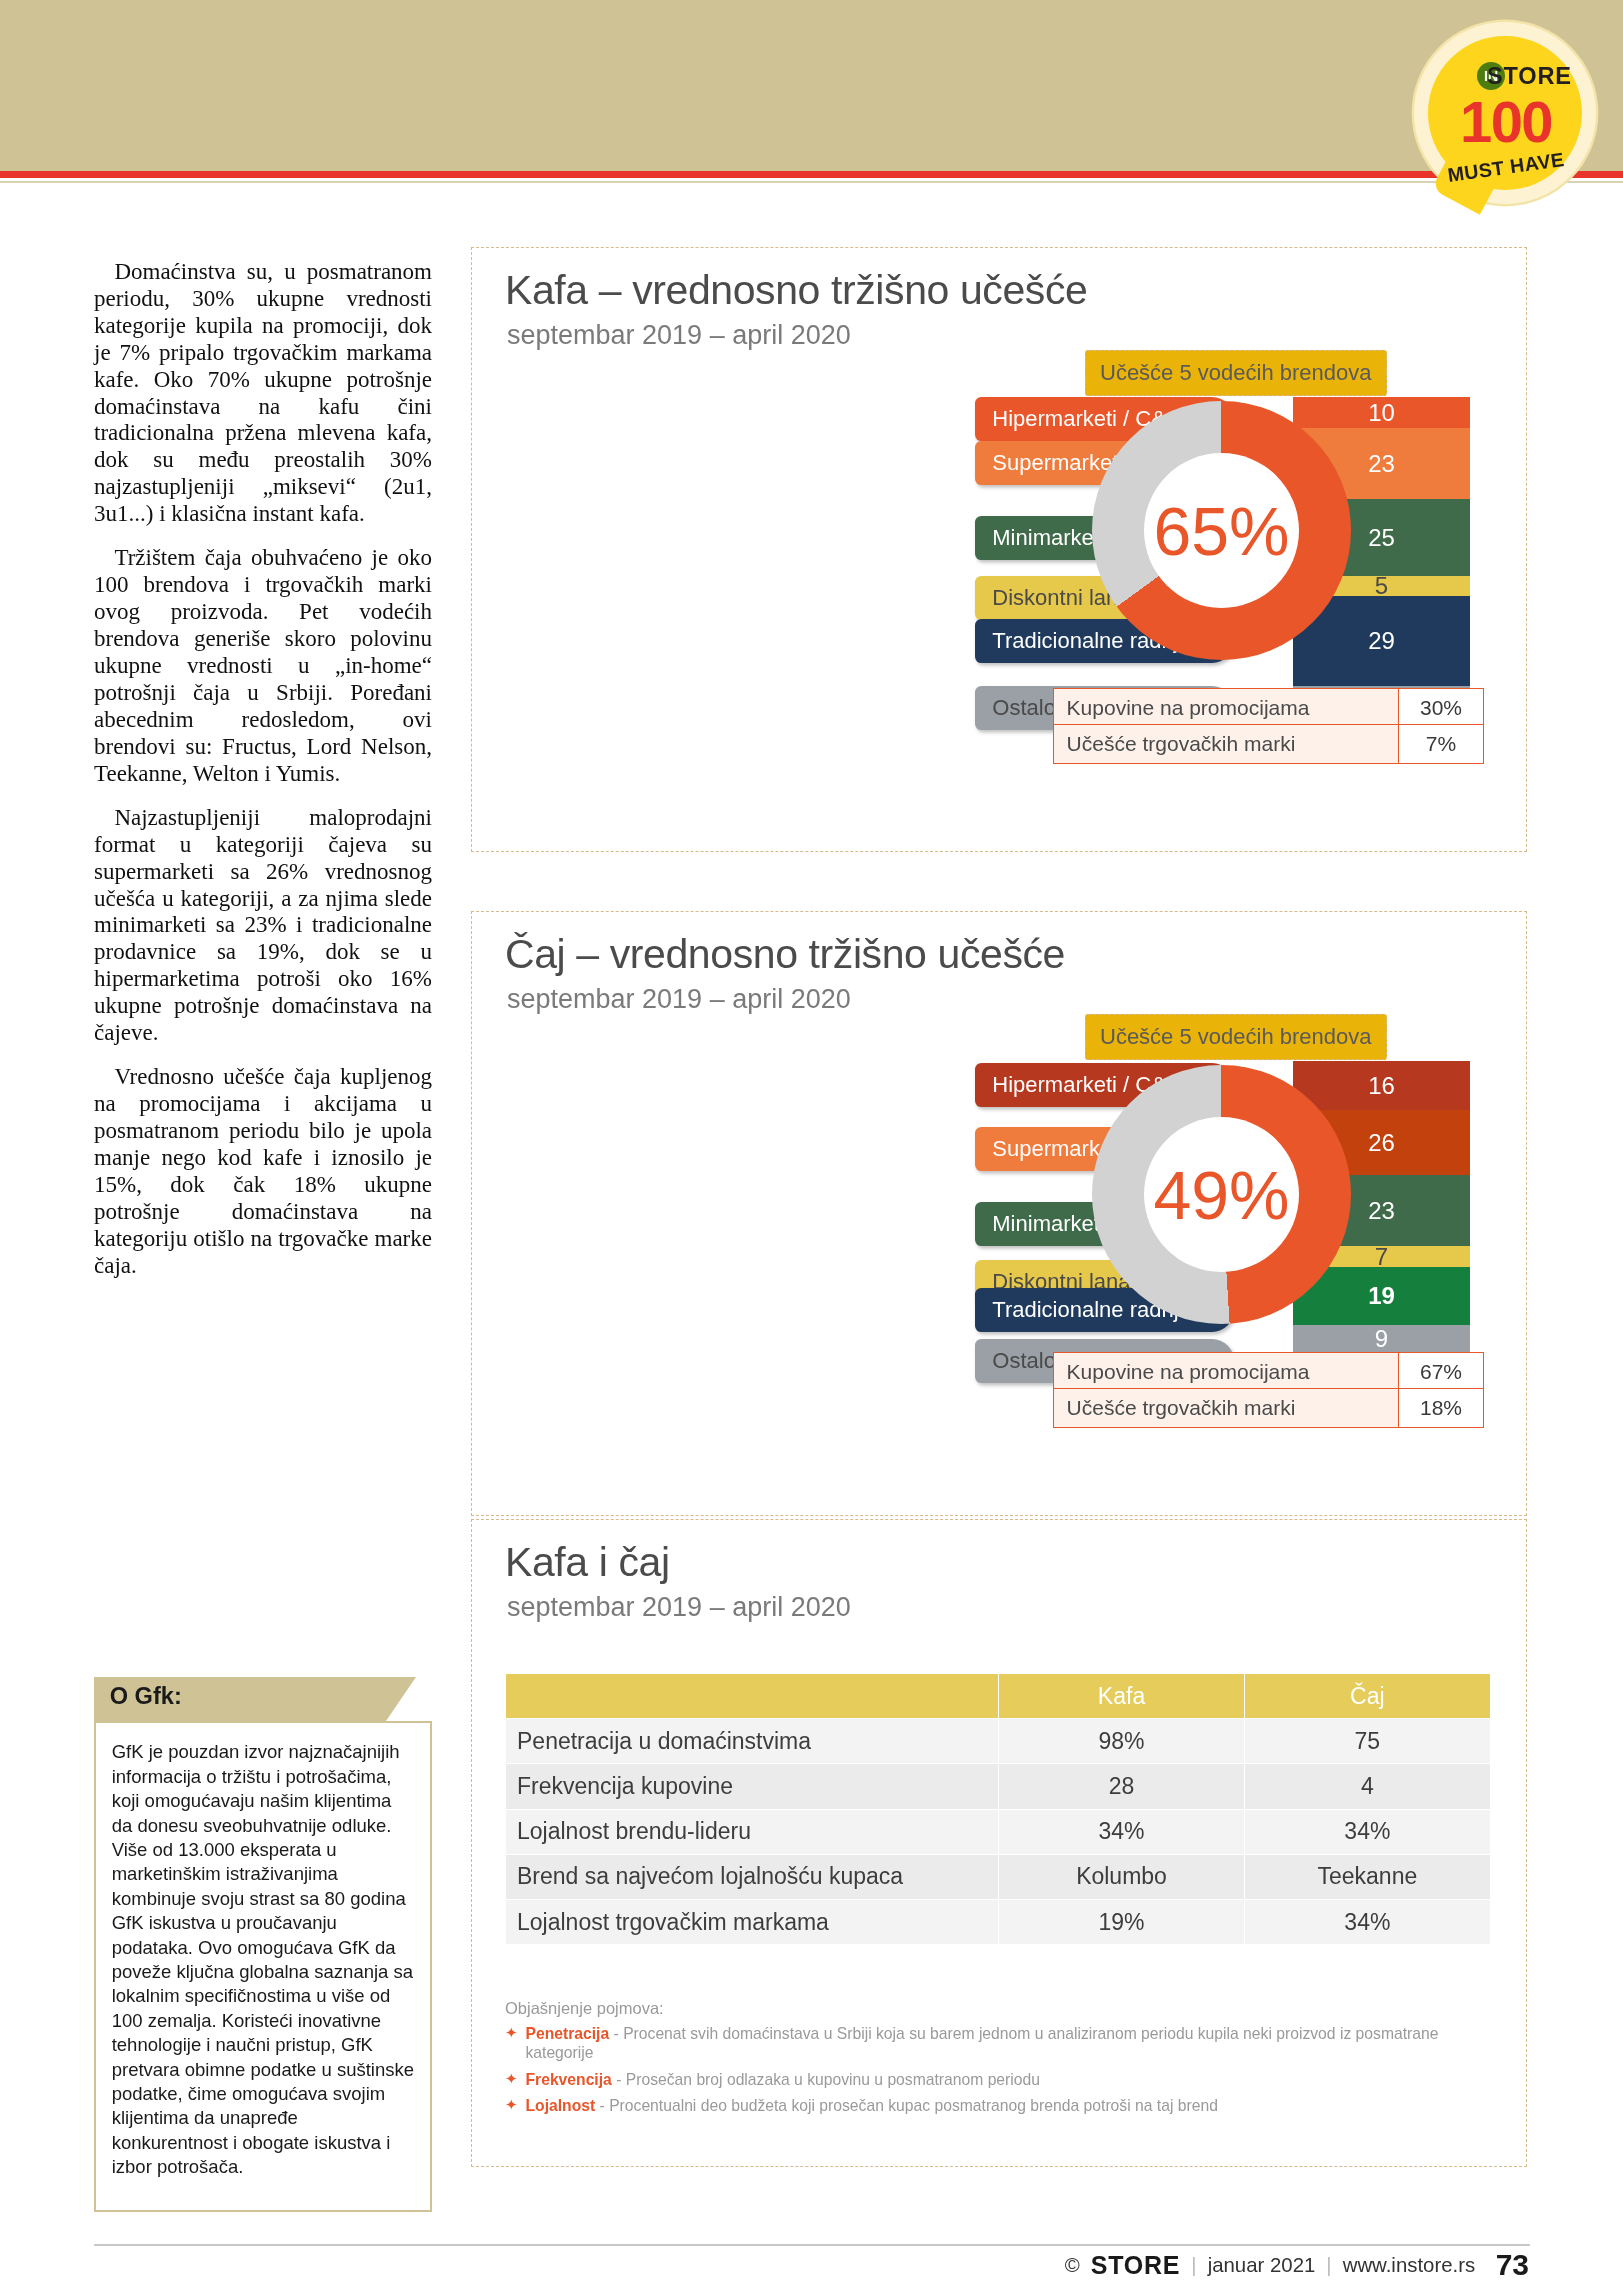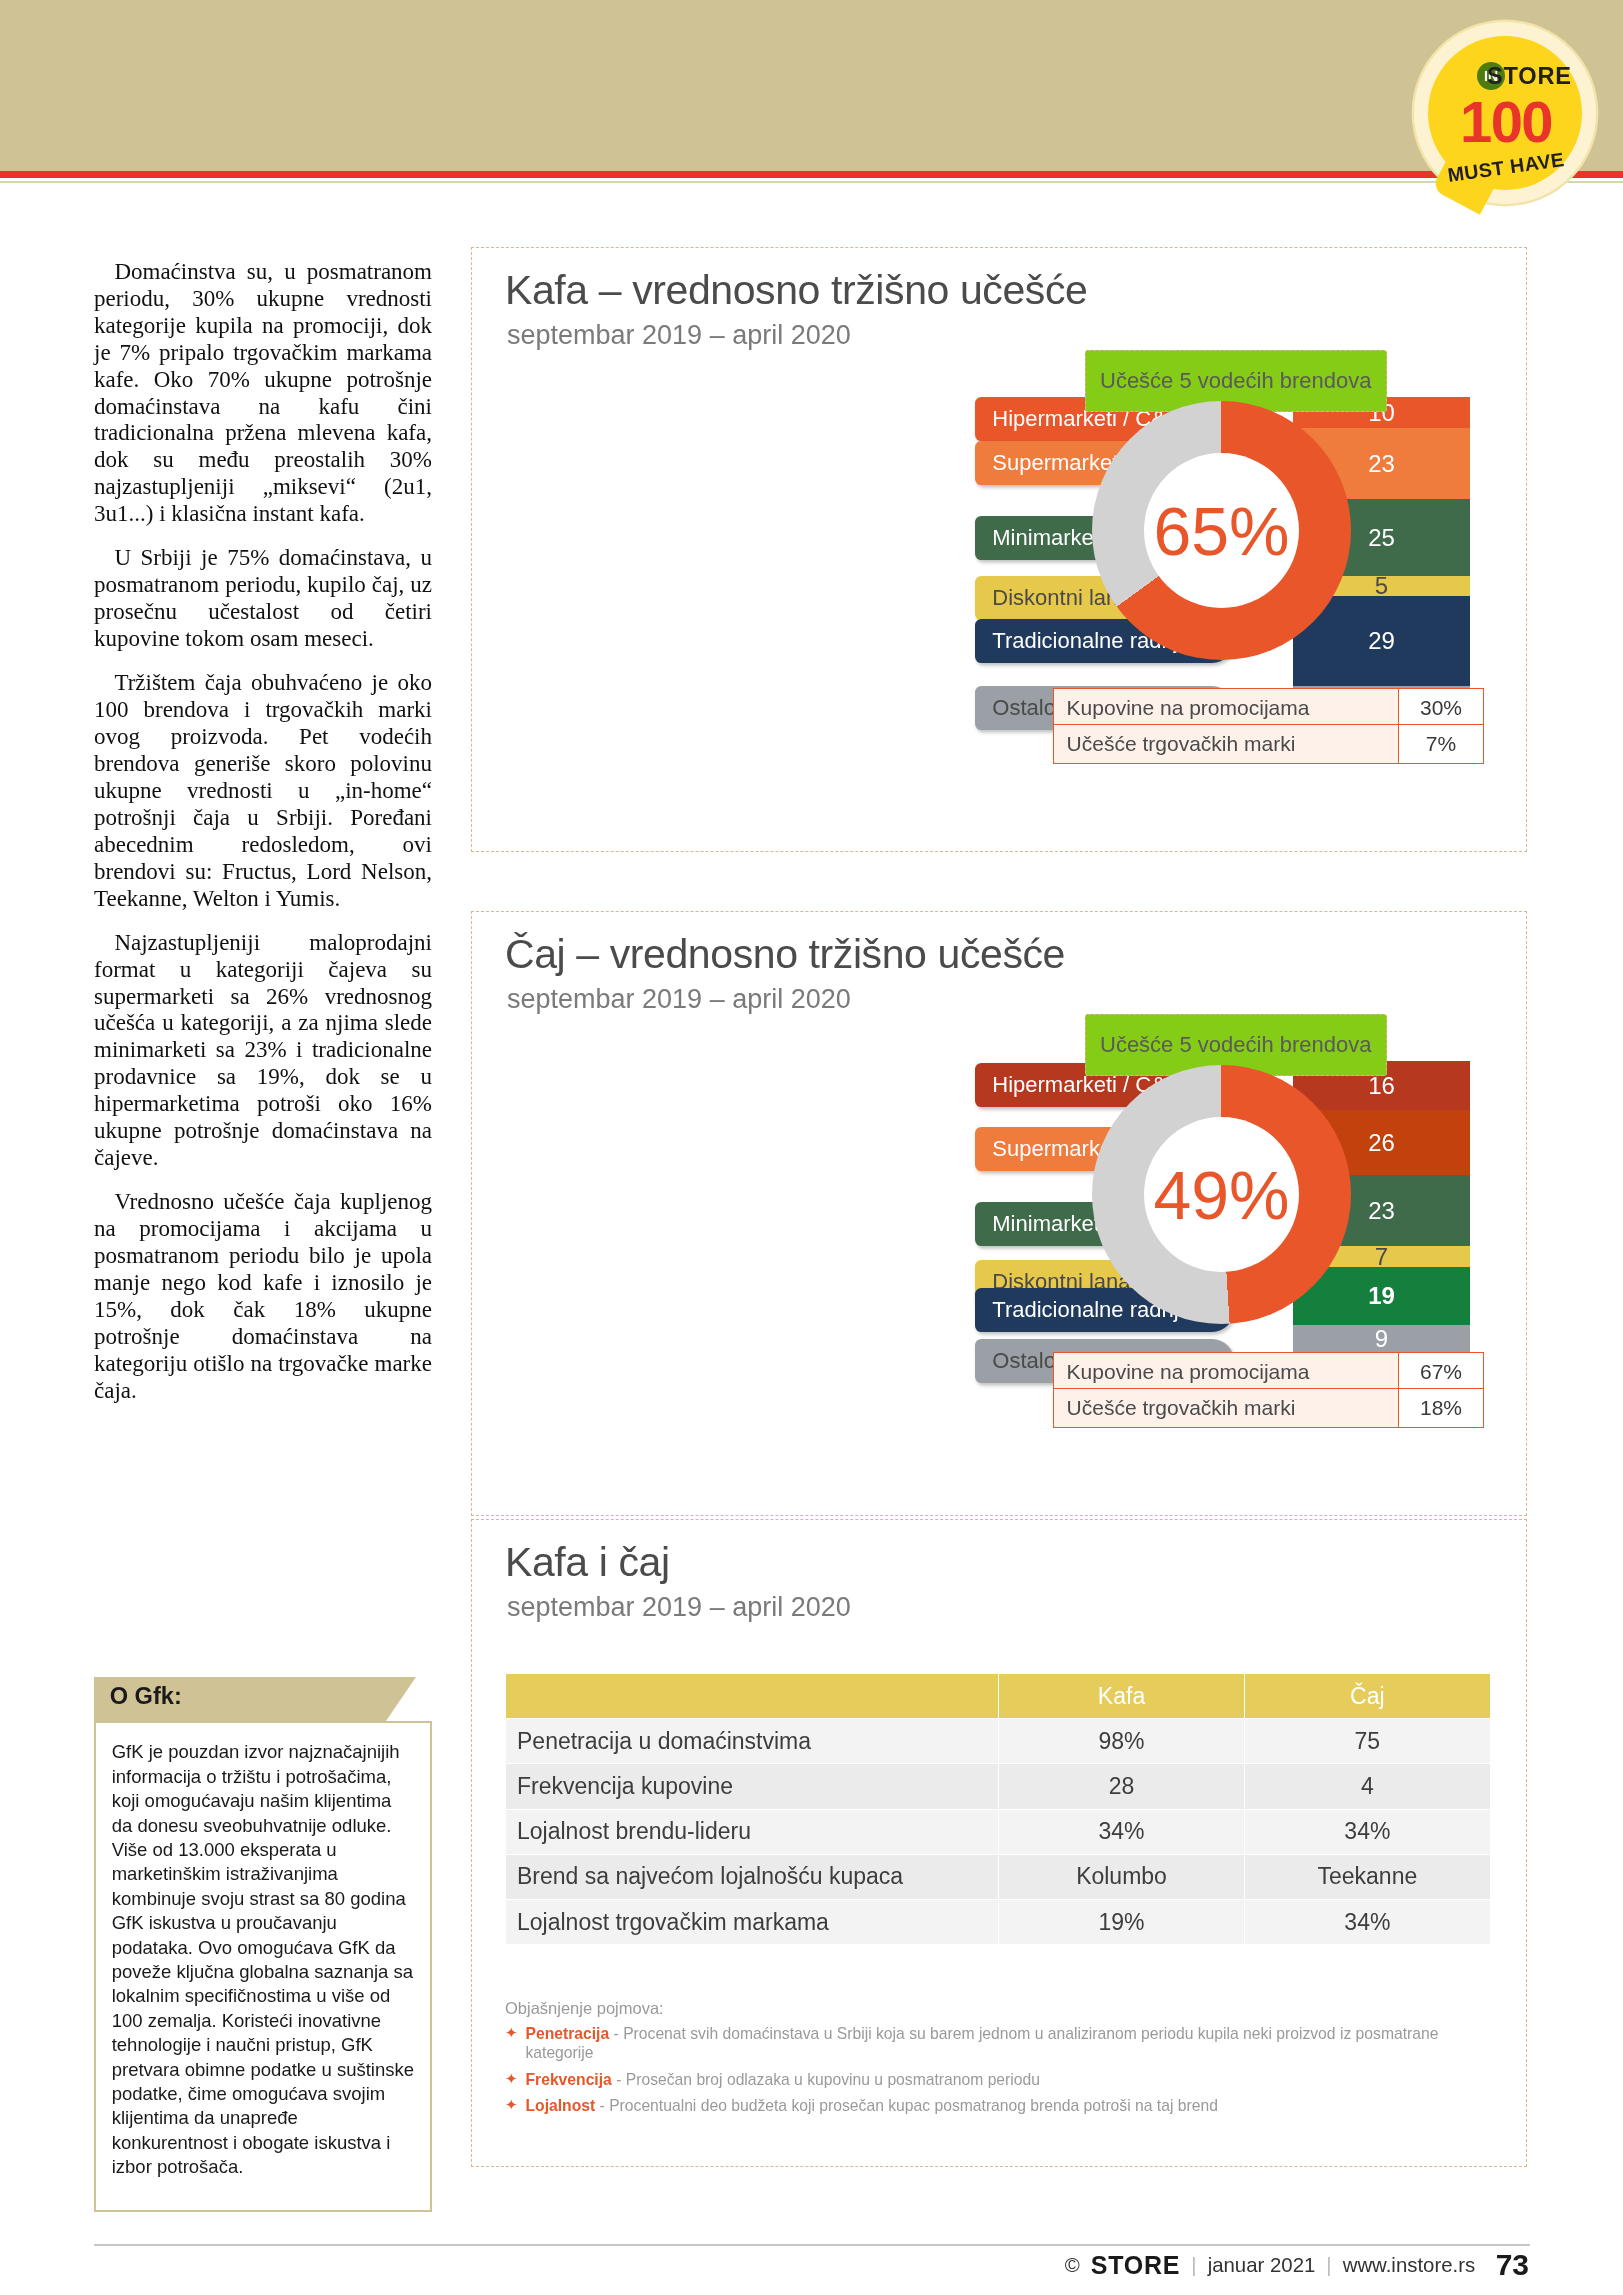--- a/index.html
+++ b/index.html
@@ -228,23 +228,23 @@
   .chan.light { color: #4a4a4a; }
   .chan-wrap { position: absolute; left: 503px; top: 149px; width: 267px; }
 
   
   .donut-label {
     position: absolute;
     font-family: "Liberation Sans", sans-serif;
     font-size: 22px;
     color: #5a5a5a;
     border: 1.6px dashed #d9b98b;
-    padding: 17px 14px;
+    padding: 9px 14px;
     border-radius: 3.1px;
-    background: #84cc16;
+    background: #eab308;
   }
   .donut {
     position: absolute;
     border-radius: 50%;
   }
   .donut-hole {
     position: absolute;
     border-radius: 50%;
     background: #fff;
     display: flex;
@@ -393,21 +393,20 @@
   <div class="tail"></div>
   <div class="disc"></div>
   <div class="in">IN</div>
   <div class="store">STORE</div>
   <div class="hundred">100</div>
   <div class="must">MUST HAVE</div>
 </div>
 
 <div class="leftcol">
   <p>Domaćinstva su, u posmatranom periodu, 30% ukupne vrednosti kategorije kupila na promociji, dok je 7% pripalo trgovačkim markama kafe. Oko 70% ukupne potrošnje domaćinstava na kafu čini tradicionalna pržena mlevena kafa, dok su među preostalih 30% najzastupljeniji „miksevi“ (2u1, 3u1...) i klasična instant kafa.</p>
-  <p>U Srbiji je 75% domaćinstava, u posmatranom periodu, kupilo čaj, uz prosečnu učestalost od četiri kupovine tokom osam meseci.</p>
   <p>Tržištem čaja obuhvaćeno je oko 100 brendova i trgovačkih marki ovog proizvoda. Pet vodećih brendova generiše skoro polovinu ukupne vrednosti u „in-home“ potrošnji čaja u Srbiji. Poređani abecednim redosledom, ovi brendovi su: Fructus, Lord Nelson, Teekanne, Welton i Yumis.</p>
   <p>Najzastupljeniji maloprodajni format u kategoriji čajeva su supermarketi sa 26% vrednosnog učešća u kategoriji, a za njima slede minimarketi sa 23% i tradicionalne prodavnice sa 19%, dok se u hipermarketima potroši oko 16% ukupne potrošnje domaćinstava na čajeve.</p>
   <p>Vrednosno učešće čaja kupljenog na promocijama i akcijama u posmatranom periodu bilo je upola manje nego kod kafe i iznosilo je 15%, dok čak 18% ukupne potrošnje domaćinstava na kategoriju otišlo na trgovačke marke čaja.</p>
 </div>
 
 <div class="gfk-tab">
   <div class="gfk-tab-label">O Gfk:</div>
 </div>
 <div class="gfk-box">
   <p>GfK je pouzdan izvor najznačajnijih informacija o tržištu i potrošačima, koji omogućavaju našim klijentima da donesu sveobuhvatnije odluke. Više od 13.000 eksperata u marketinškim istraživanjima kombinuje svoju strast sa 80 godina GfK iskustva u proučavanju podataka. Ovo omogućava GfK da poveže ključna globalna saznanja sa lokalnim specifičnostima u više od 100 zemalja. Koristeći inovativne tehnologije i naučni pristup, GfK pretvara obimne podatke u suštinske podatke, čime omogućava svojim klijentima da unapređe konkurentnost i obogate iskustva i izbor potrošača.</p>

